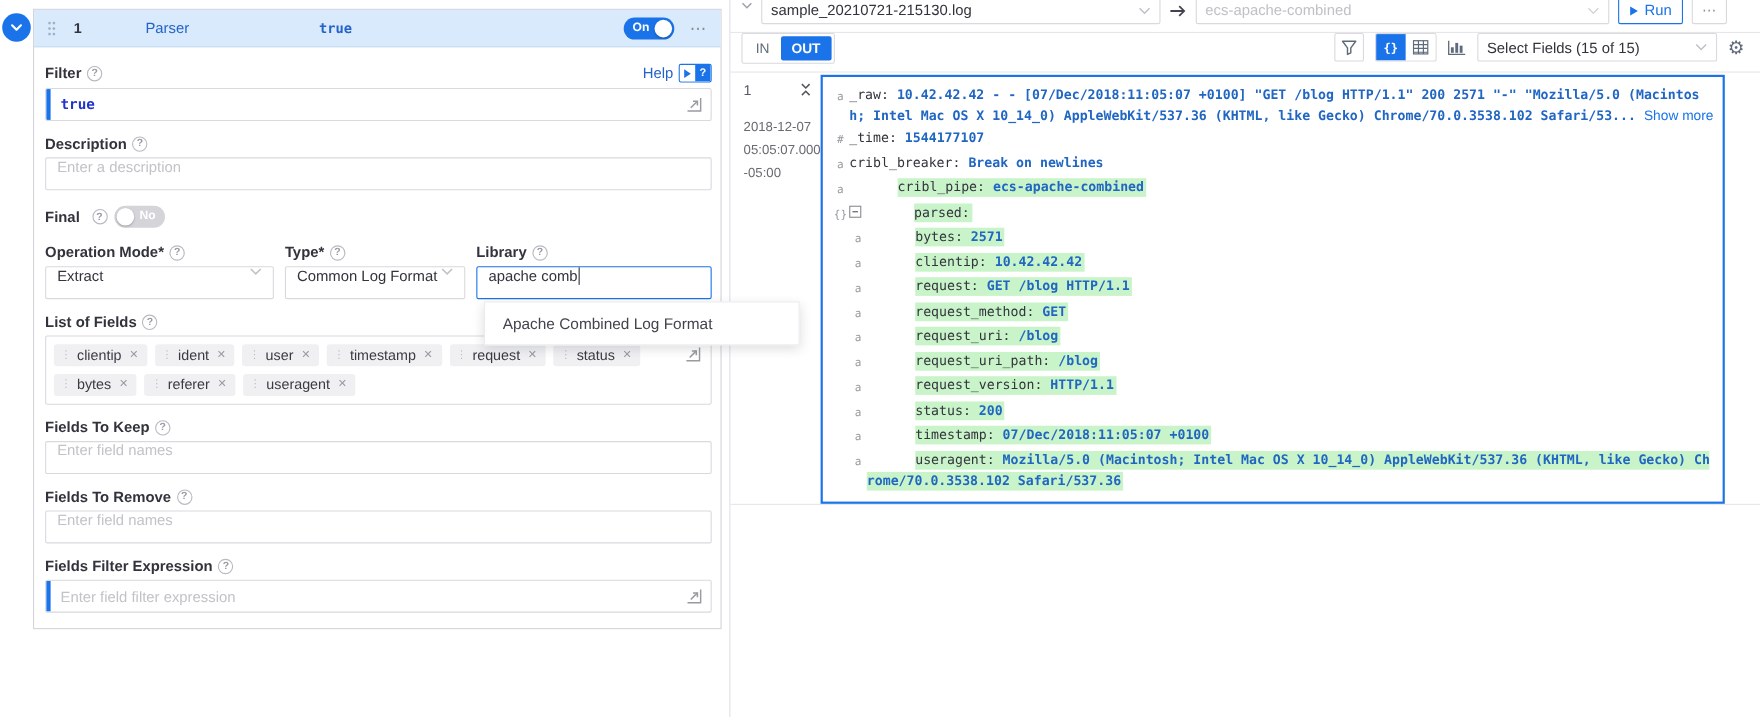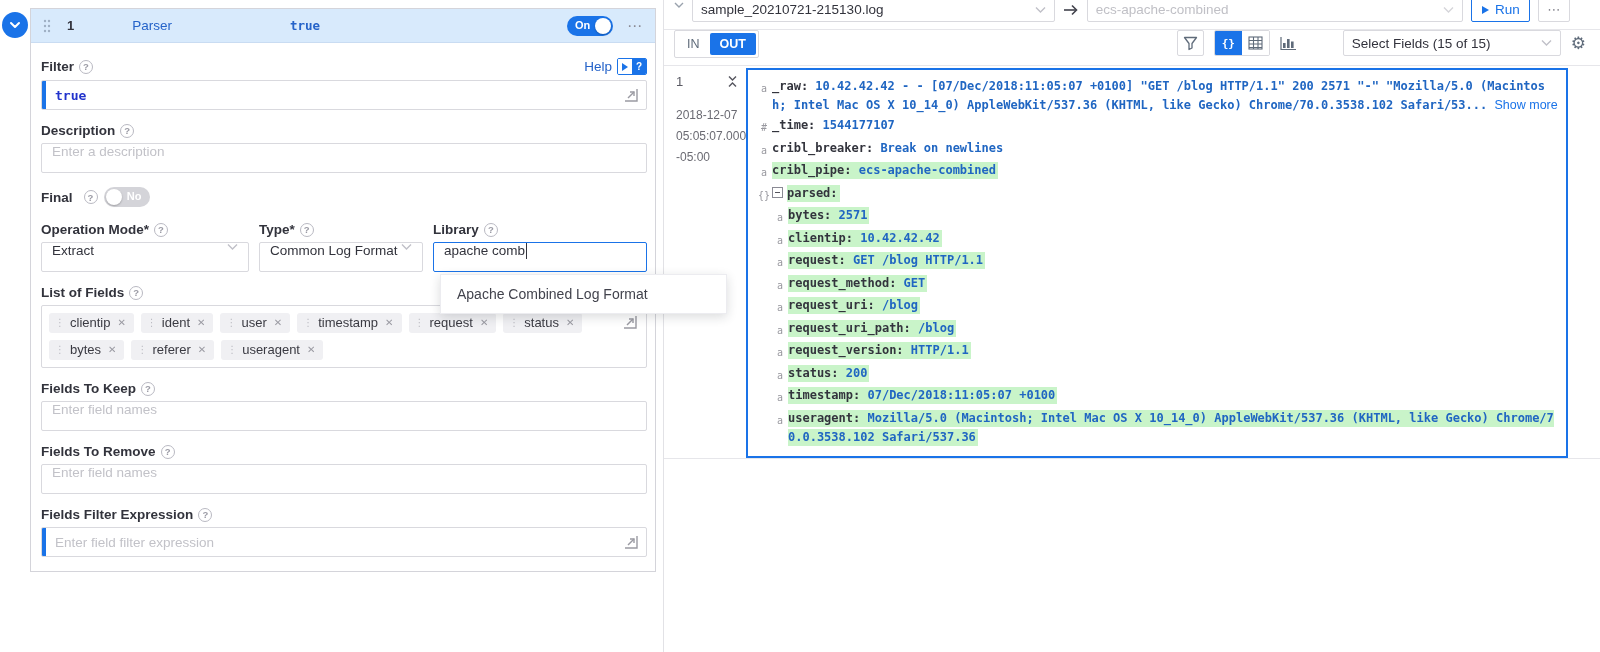--- a/index.html
+++ b/index.html
@@ -98,38 +98,38 @@
   .io-tab{height:22px;display:flex;align-items:center;padding:0 10px;font-size:12.5px;cursor:pointer;border-radius:2px;}
   .io-in{color:#5f6b7a;background:#fff;}
   .io-out{color:#fff;background:var(--accent);font-weight:600;}
   .tb-right{margin-left:auto;display:flex;align-items:center;gap:10px;}
   .icon-btn{width:27px;height:26px;border:1px solid var(--border);border-radius:2px;display:flex;align-items:center;justify-content:center;background:#fff;cursor:pointer;}
   .seg{display:flex;border:1px solid var(--border);border-radius:2px;overflow:hidden;}
   .seg-cell{width:27px;height:24px;display:flex;align-items:center;justify-content:center;cursor:pointer;background:#fff;}
   .seg-json{background:var(--accent);color:#fff;font-family:"DejaVu Sans Mono",monospace;font-size:11px;font-weight:700;}
   .chart-icon-btn{display:flex;align-items:center;justify-content:center;cursor:pointer;}
   .fields-select{width:218px;height:26px;border:1px solid var(--border);border-radius:2px;display:flex;align-items:center;
-    padding:0 8px;font-size:13.5px;color:#32323c;cursor:pointer;background:#fff;margin-left:36px;}
+    padding:0 8px;font-size:13.5px;color:#32323c;cursor:pointer;background:#fff;}
   .fields-select .chev{margin-left:auto;}
   .gear{font-size:17px;color:var(--icon);cursor:pointer;line-height:1;}
 
   .events-wrap{display:flex;align-items:flex-start;padding:2px 0 0 0;border-bottom:1px solid var(--divider);}
   .ev-meta{width:82px;flex:none;padding:6px 8px 6px 12px;}
   .ev-meta-top{display:flex;align-items:center;justify-content:space-between;}
   .ev-num{font-size:13px;color:#5a5a64;}
   .fold-icon{cursor:pointer;display:inline-flex;}
   .ev-ts{margin-top:16px;font-size:12px;color:#6a6a72;line-height:21px;}
   .event-box{flex:1;margin-right:32px;border:2px solid var(--accent);background:#fff;padding:5px 8px 8px 8px;}
   .ev-row{display:flex;line-height:19px;margin:1.5px 0;font-family:"DejaVu Sans Mono",monospace;font-size:12px;}
   .ev-row.ind1{padding-left:16px;}
   .tchar{width:16px;flex:none;color:#98989f;font-size:10px;text-align:center;padding-top:2px;}
   .ev-content{flex:1;white-space:pre-wrap;word-break:break-all;}
-  .ev-key{color:var(--key);font-weight:700;}
+  .ev-key{color:var(--key);font-weight:400;}
   .ev-val{color:var(--val);font-weight:700;}
-  .hl{background:var(--hl);padding:1px 2px 2px 0;}
+  .hl{background:var(--hl);padding:1px 2px 2px 0;margin-left:44px;}
   .collapse-box{display:inline-block;width:11px;height:11px;border:1px solid #8a8a94;position:relative;vertical-align:-1px;margin-right:4px;cursor:pointer;background:#fff;}
   .collapse-box::before{content:"";position:absolute;left:2px;right:2px;top:4px;height:1px;background:#55555e;}
   .show-more{color:var(--accent);font-family:"Liberation Sans",sans-serif;font-size:12.5px;cursor:pointer;text-decoration:none;}
 
   .chev{display:inline-flex;}
   svg{display:block;}
 </style>
 </head>
 <body>
 

